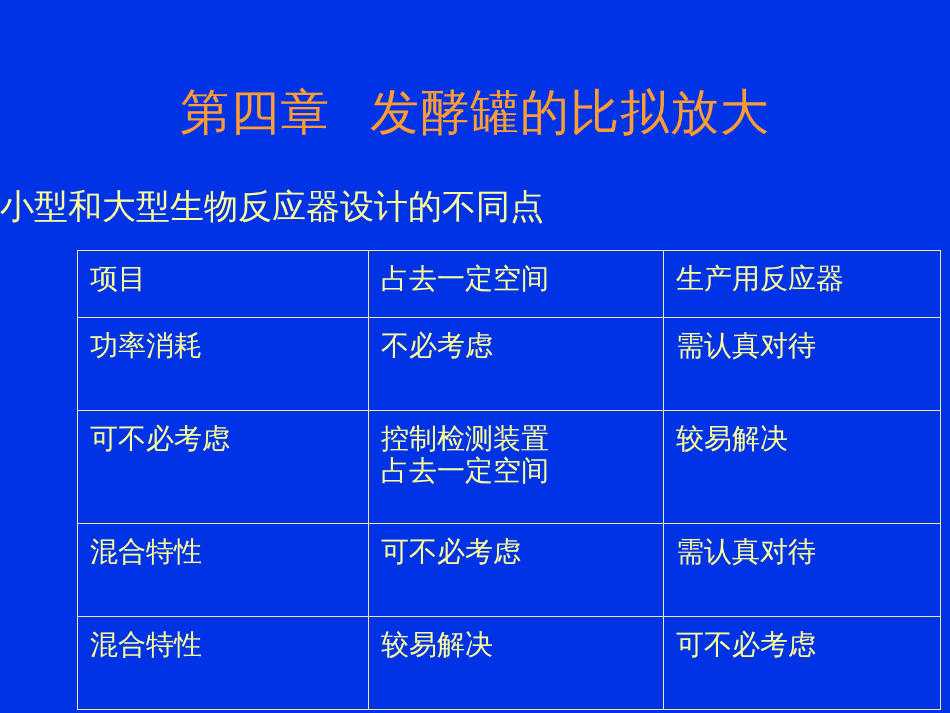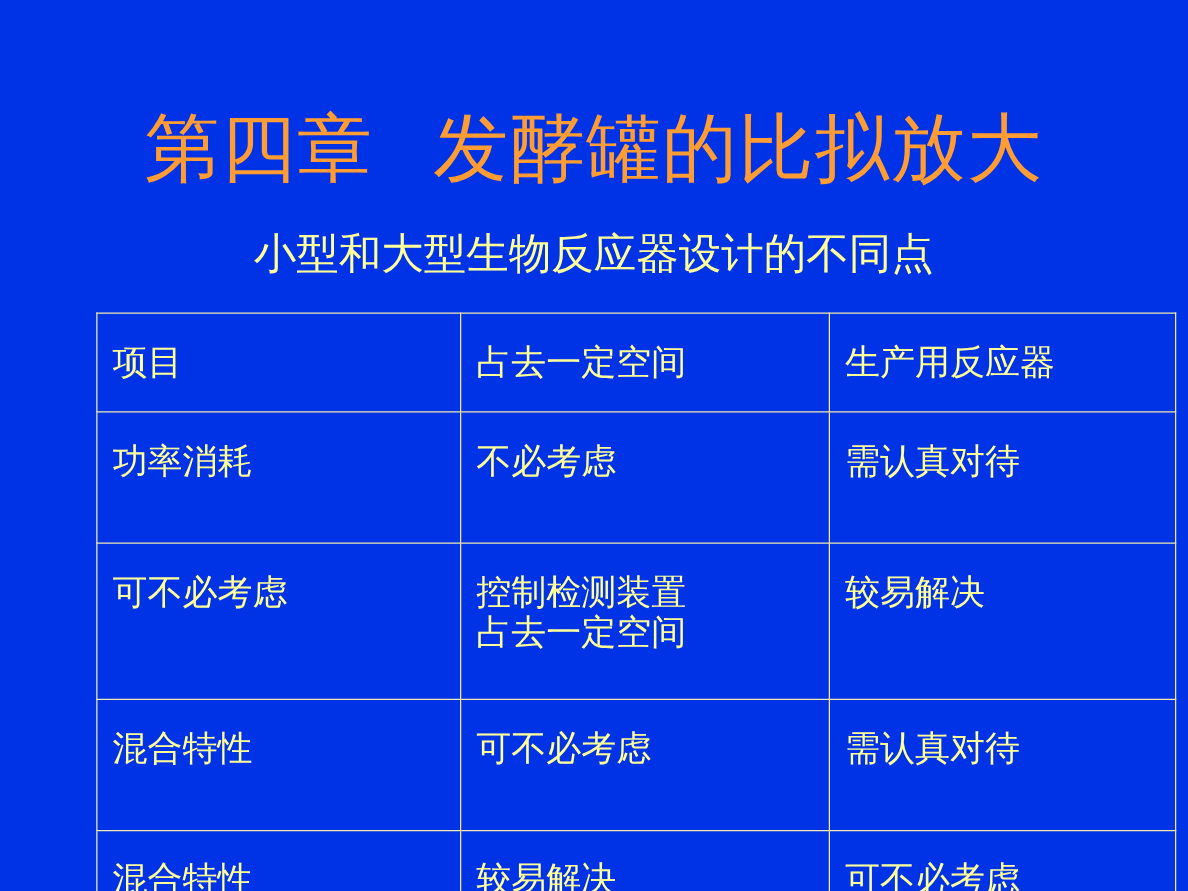--- a/index.html
+++ b/index.html
@@ -19,53 +19,52 @@
     height: 713px;
     background: #0032E6;
   }
   .slide-title {
     position: absolute;
     top: 86px;
     left: 0;
     width: 950px;
     text-align: center;
     color: #FF9C33;
-    font-size: 60px;
+    font-size: 49px;
     line-height: 1.1;
     letter-spacing: 1px;
     white-space: pre;
   }
   .slide-subtitle {
     position: absolute;
     top: 188px;
     left: 0;
     width: 950px;
-    text-align: center;
+    text-align: left;
     color: #FFFF99;
     font-size: 34px;
     line-height: 1.1;
-    font-family: Liberation Mono, monospace;
   }
   .table-wrap {
     position: absolute;
     left: 77px;
     top: 250px;
     width: 794px;
   }
   table.diff-table {
     border-collapse: collapse;
     width: 794px;
     table-layout: fixed;
   }
   table.diff-table td {
     border: 1px solid #F2E9B0;
     color: #FFFF99;
     font-size: 28px;
     line-height: 1.15;
-    padding: 24px 10px 8px 12px;
+    padding: 12px 10px 8px 12px;
     vertical-align: top;
     white-space: pre-line;
   }
   table.diff-table tr.r-head td { height: 46px; }
   table.diff-table tr.r-1 td { height: 72px; }
   table.diff-table tr.r-2 td { height: 92px; }
   table.diff-table tr.r-3 td { height: 72px; }
   table.diff-table tr.r-4 td { height: 72px; }
   .col-a { width: 268px; }
   .col-b { width: 272px; }

